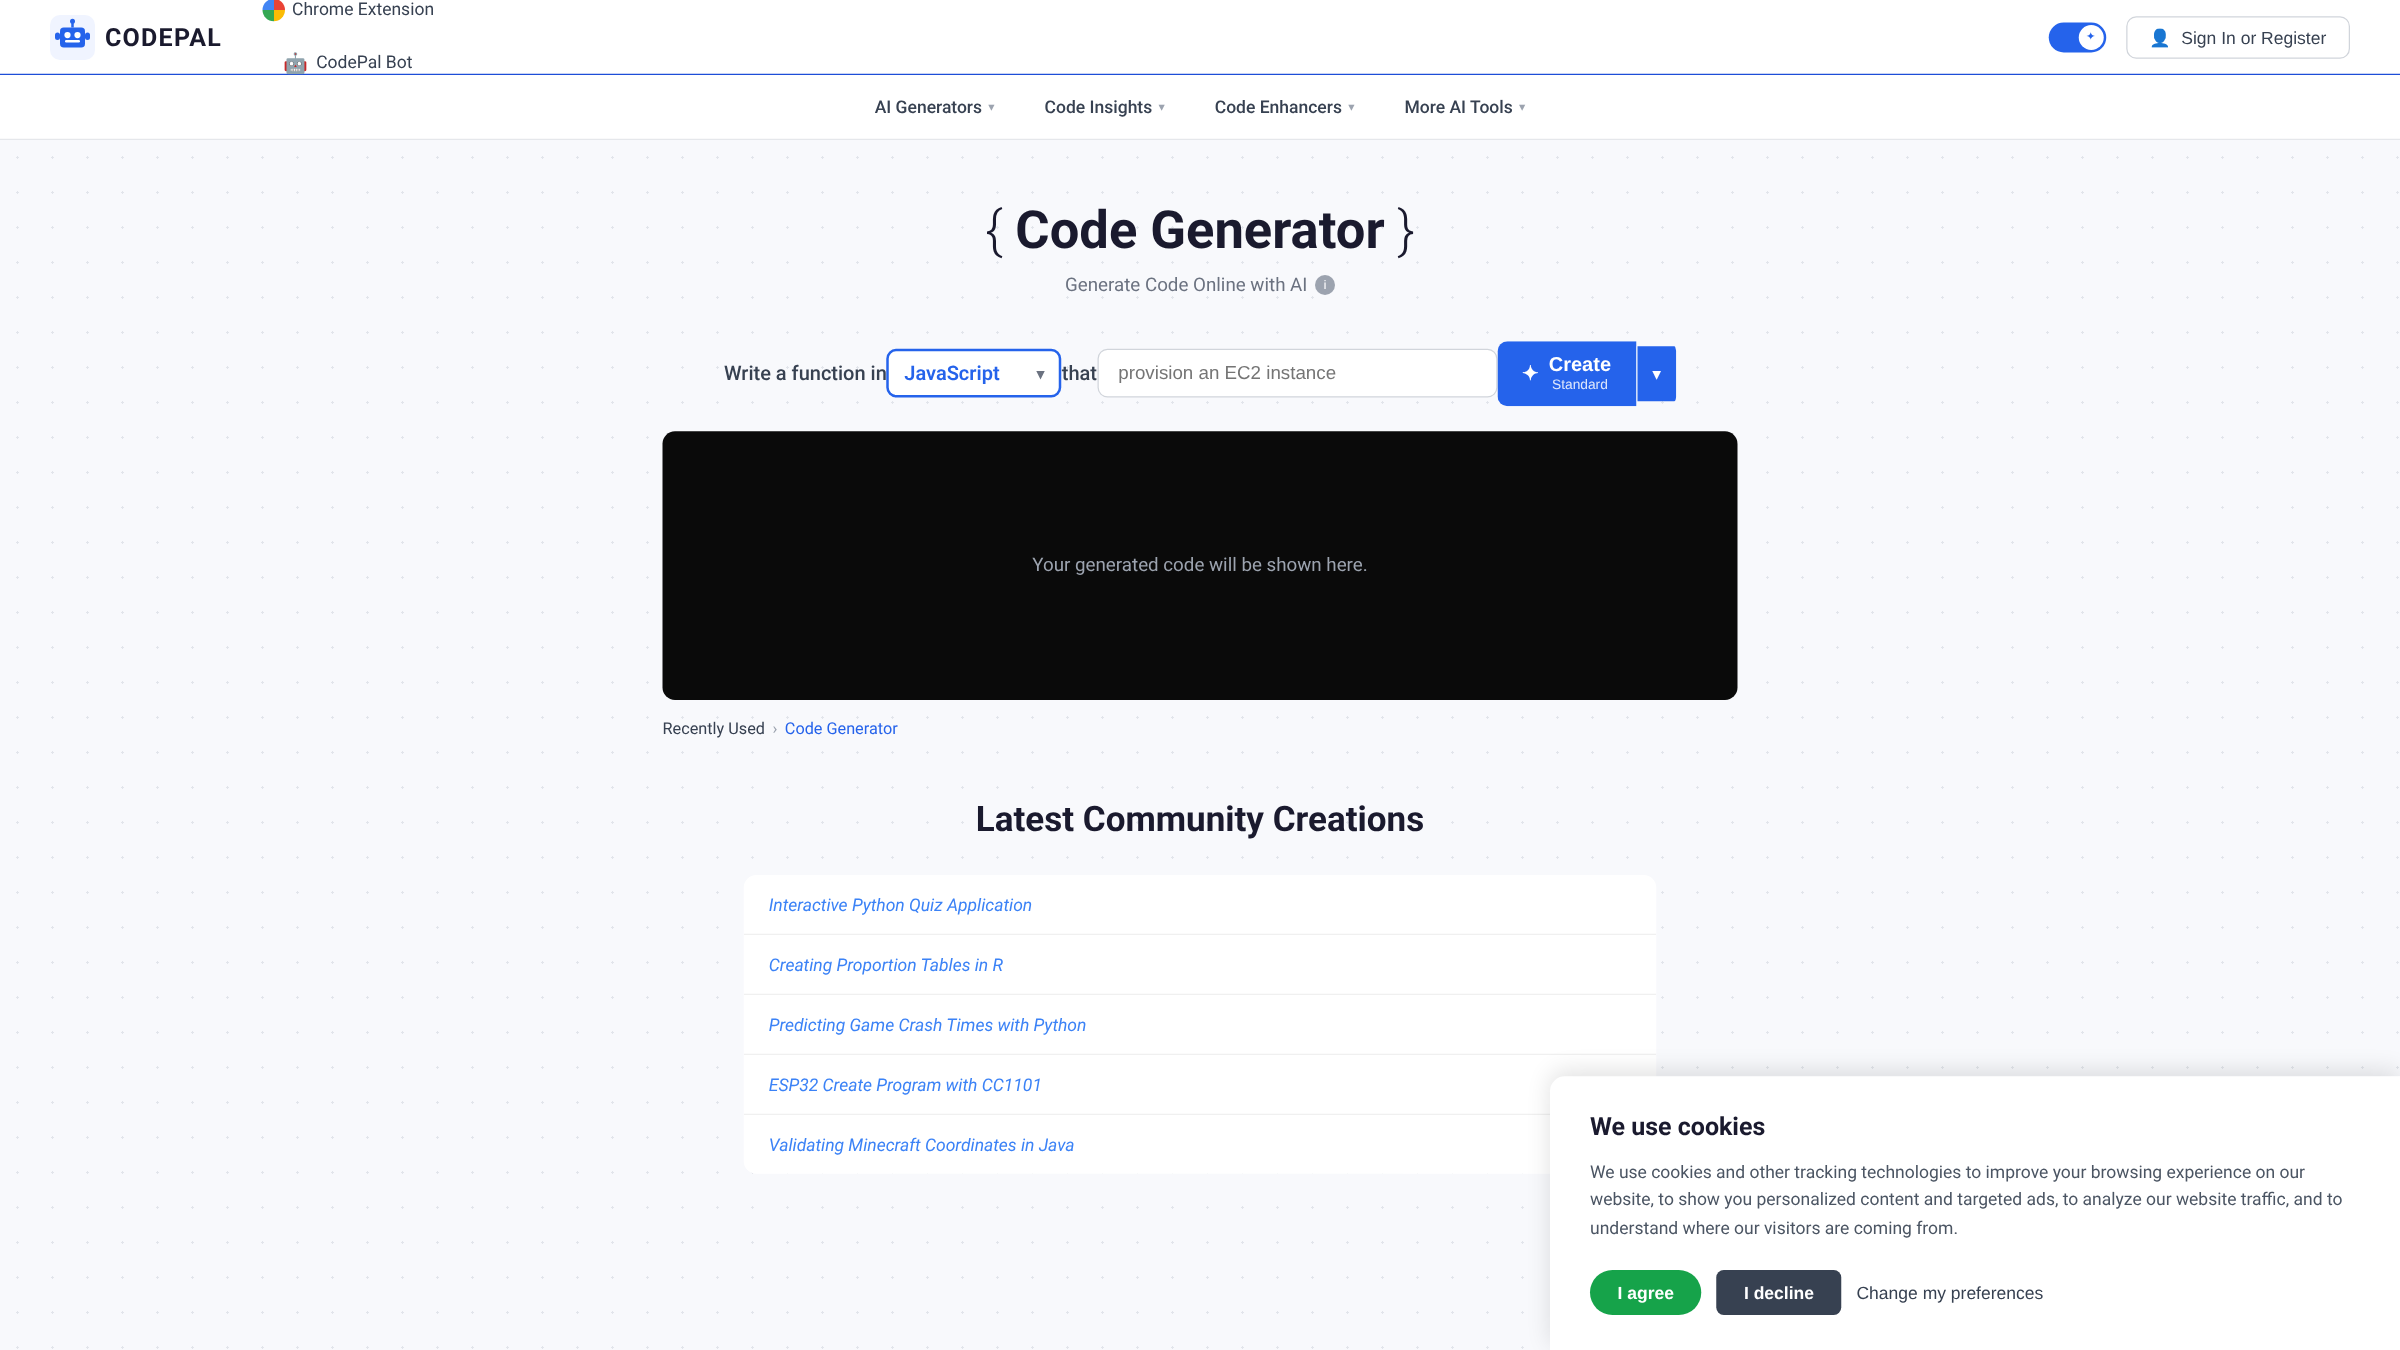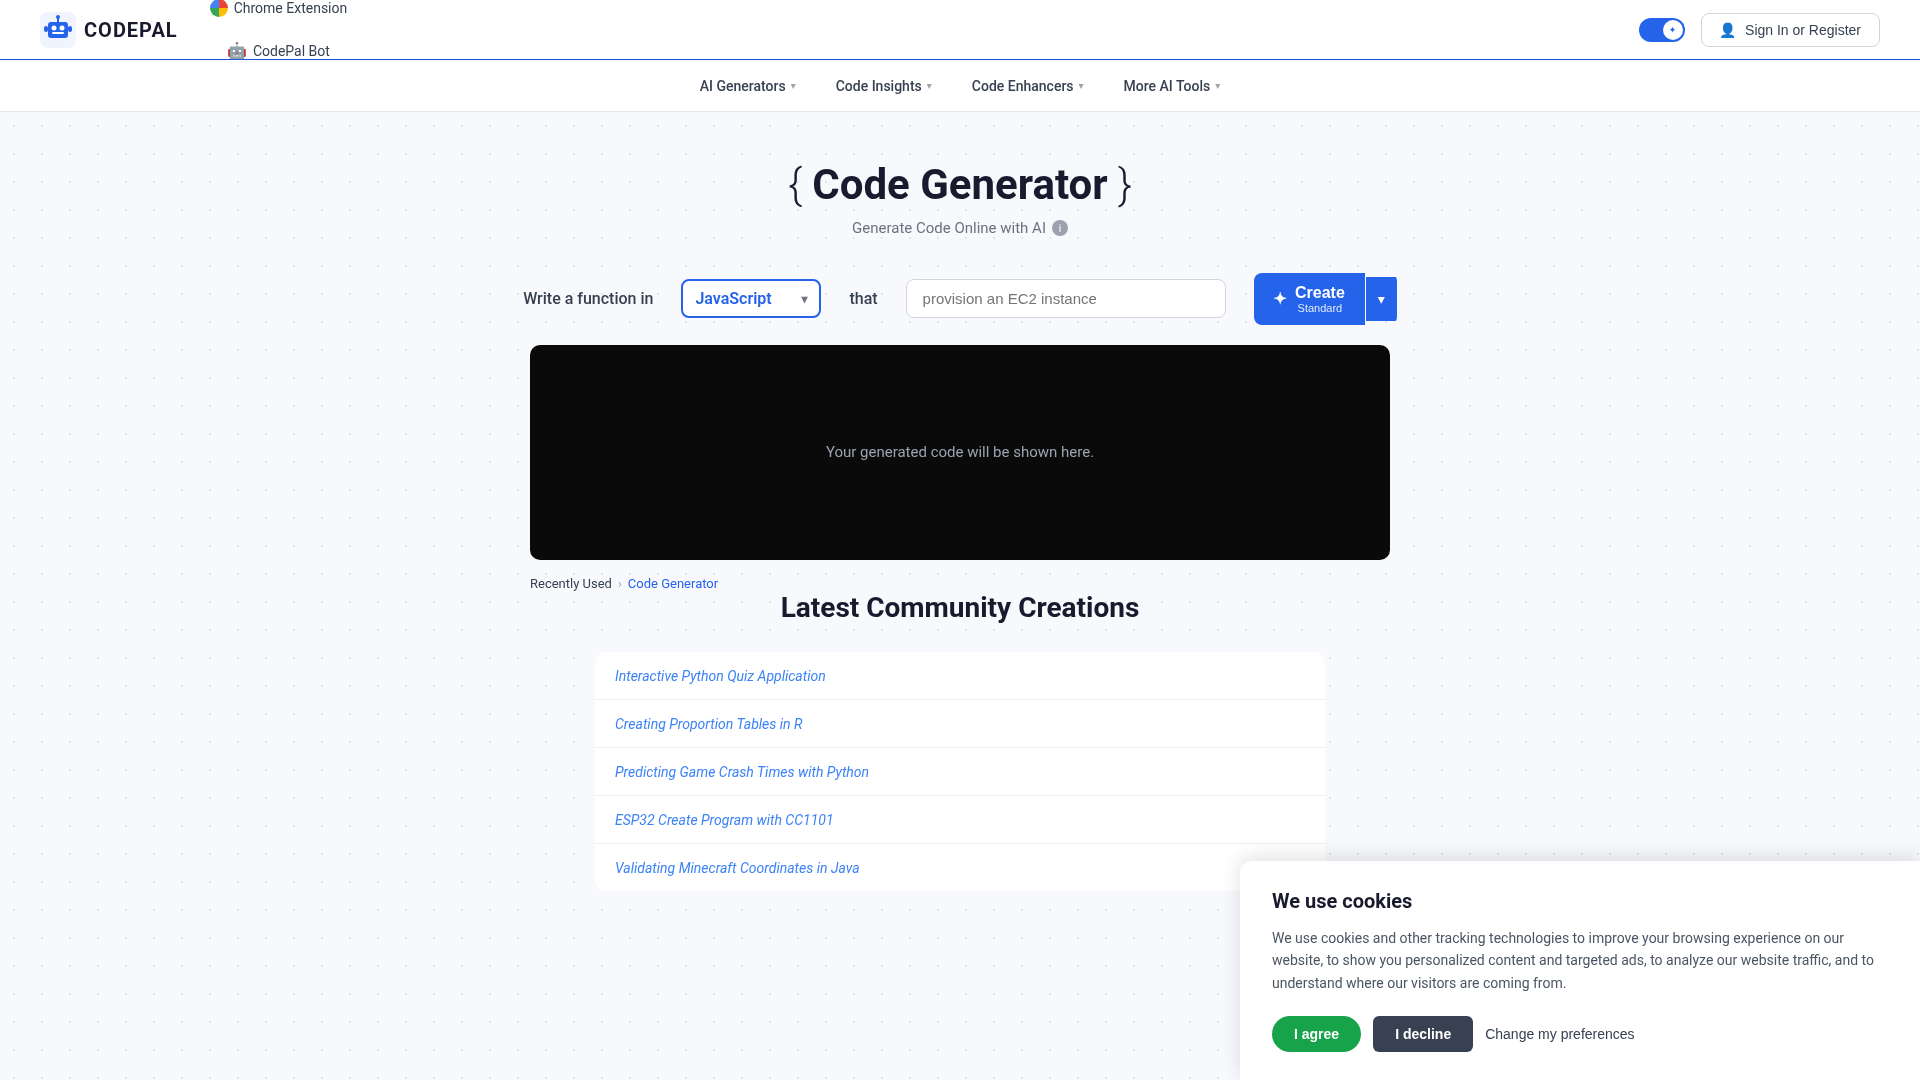--- a/index.html
+++ b/index.html
@@ -214,21 +214,21 @@
       display: inline-flex;
       align-items: center;
       justify-content: center;
       cursor: pointer;
     }
 
     
     .generator-form {
       display: flex;
       align-items: center;
-      gap: 28px;
+      gap: 0;
       margin-bottom: 20px;
       flex-wrap: wrap;
       justify-content: center;
     }
 
     .form-label {
       font-size: 16px;
       color: #374151;
       font-weight: 500;
     }
@@ -329,20 +329,21 @@
     }
 
     
     .breadcrumb {
       width: 860px;
       max-width: 100%;
       display: flex;
       align-items: center;
       gap: 6px;
       font-size: 13px;
+      margin-bottom: 48px;
     }
 
     .breadcrumb-static {
       color: #374151;
     }
 
     .breadcrumb-arrow {
       color: #9ca3af;
     }
 

